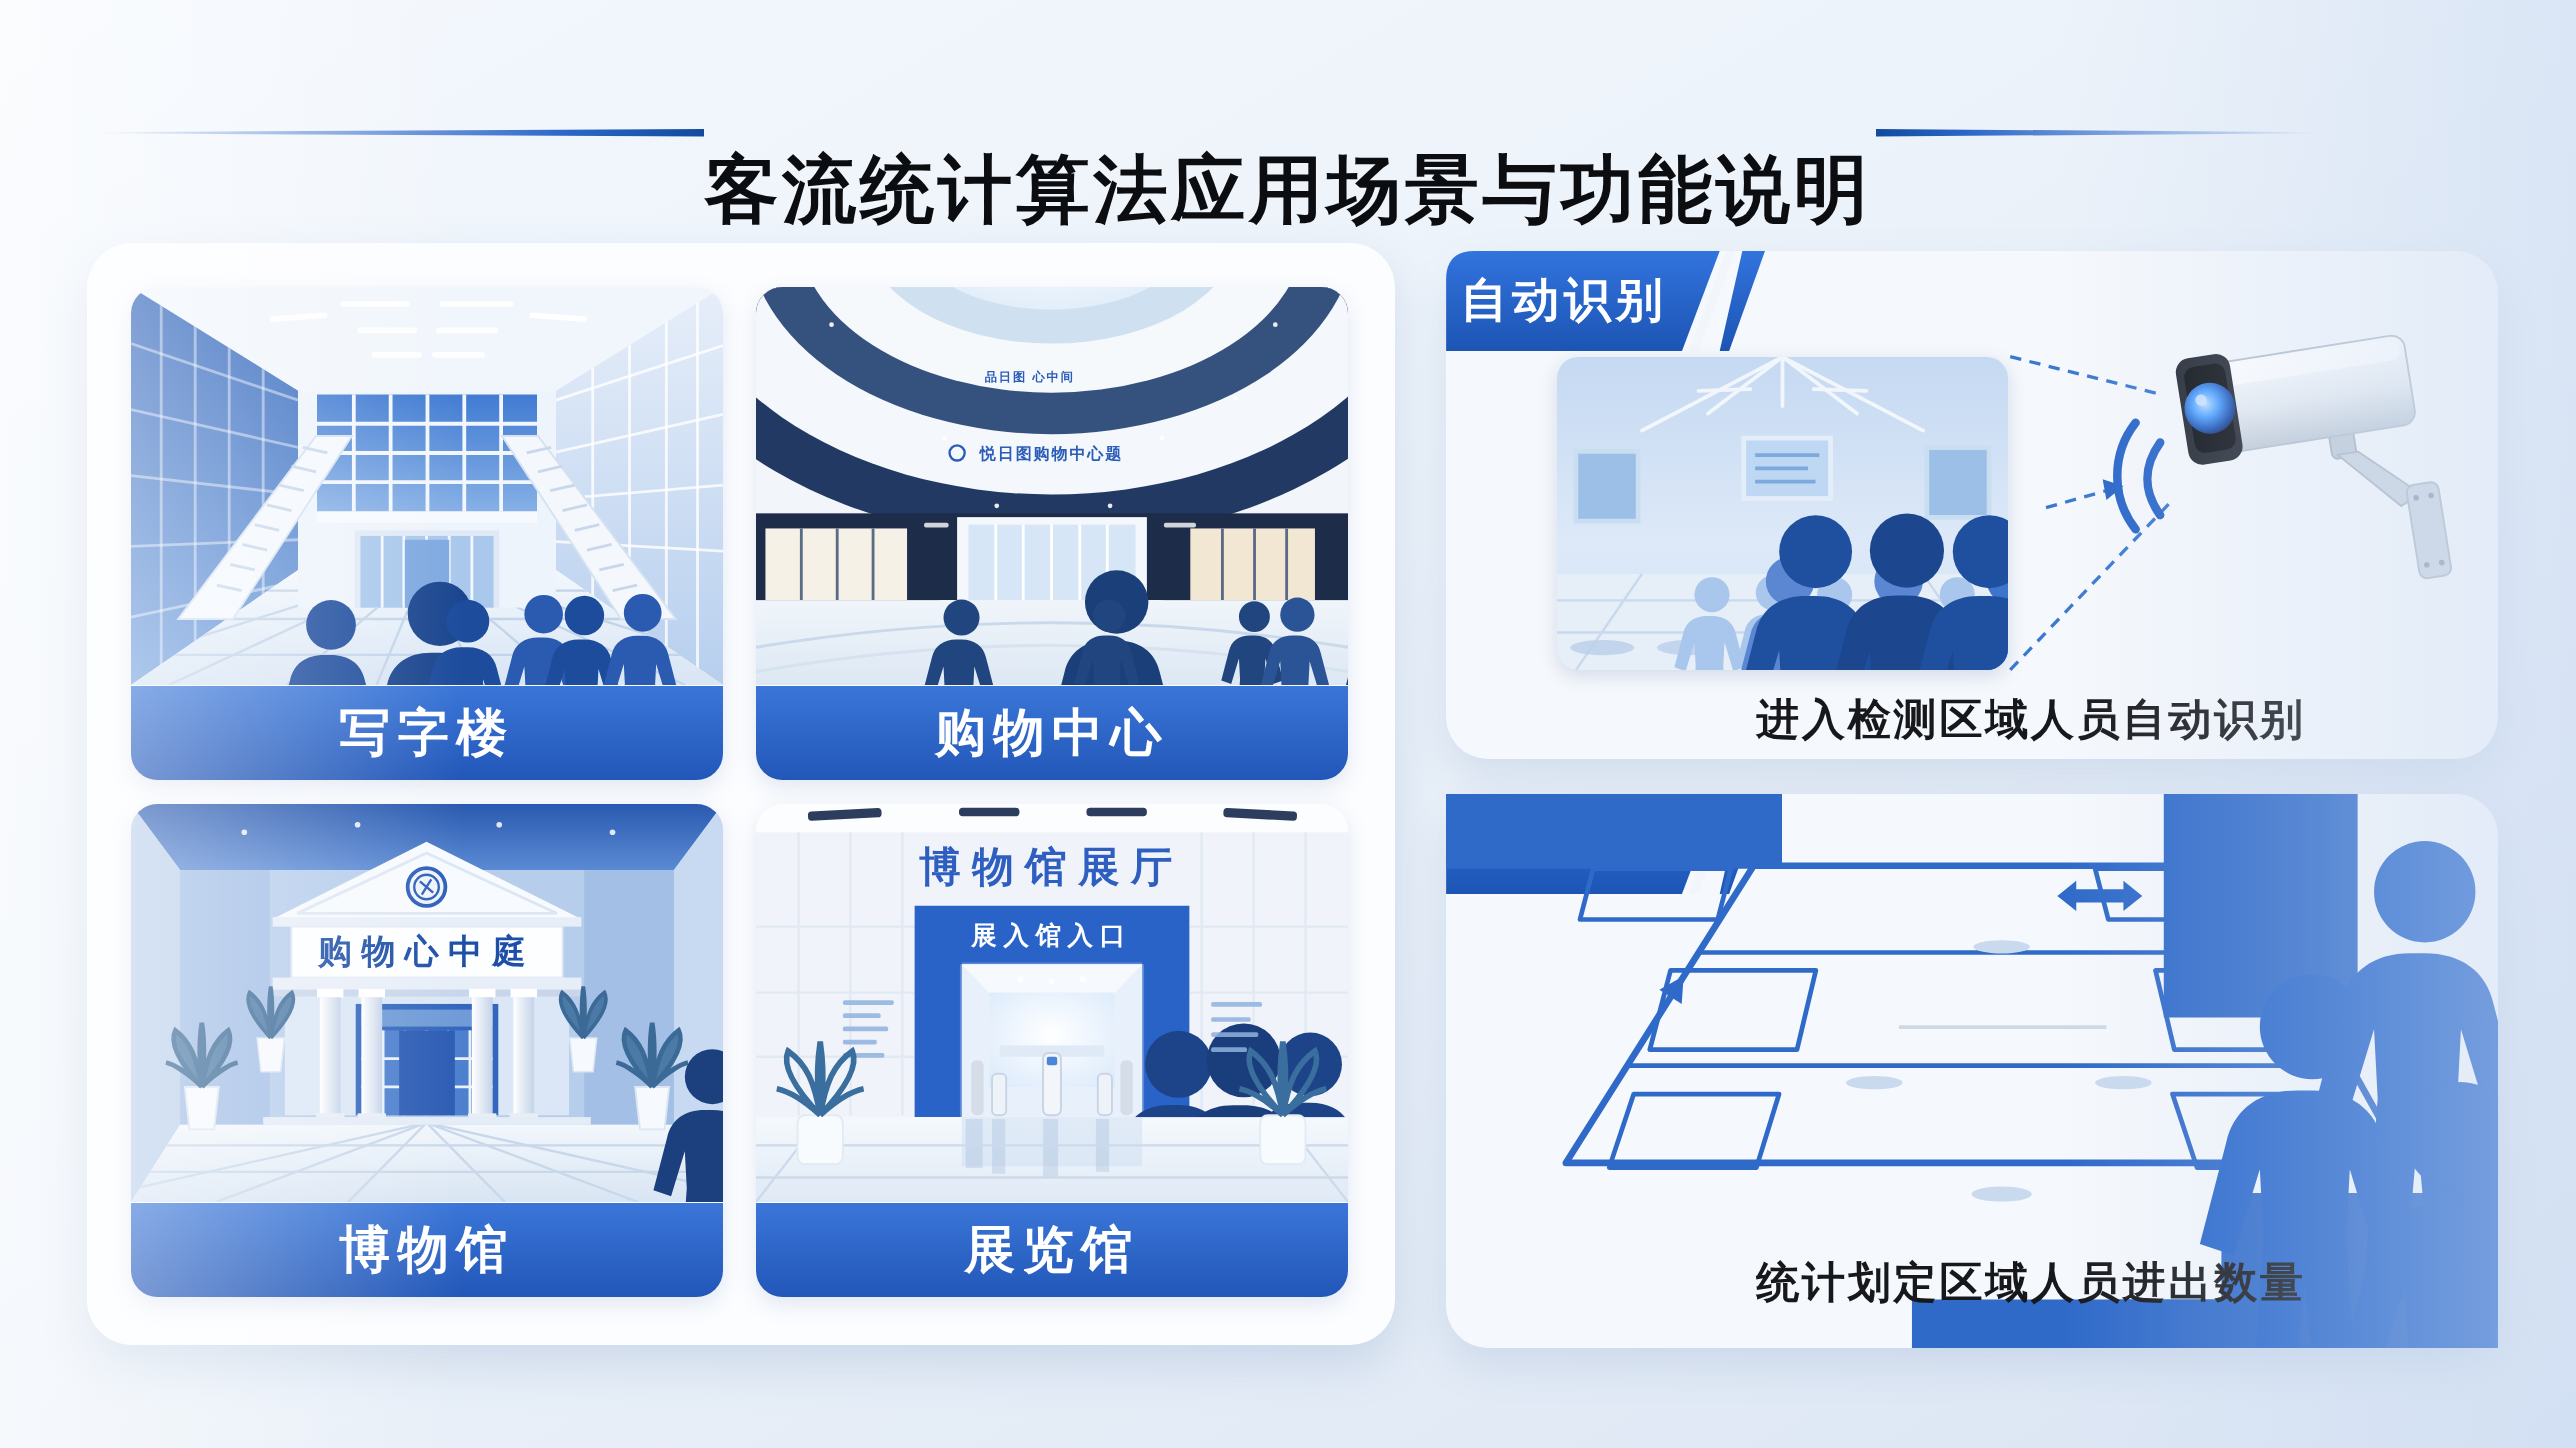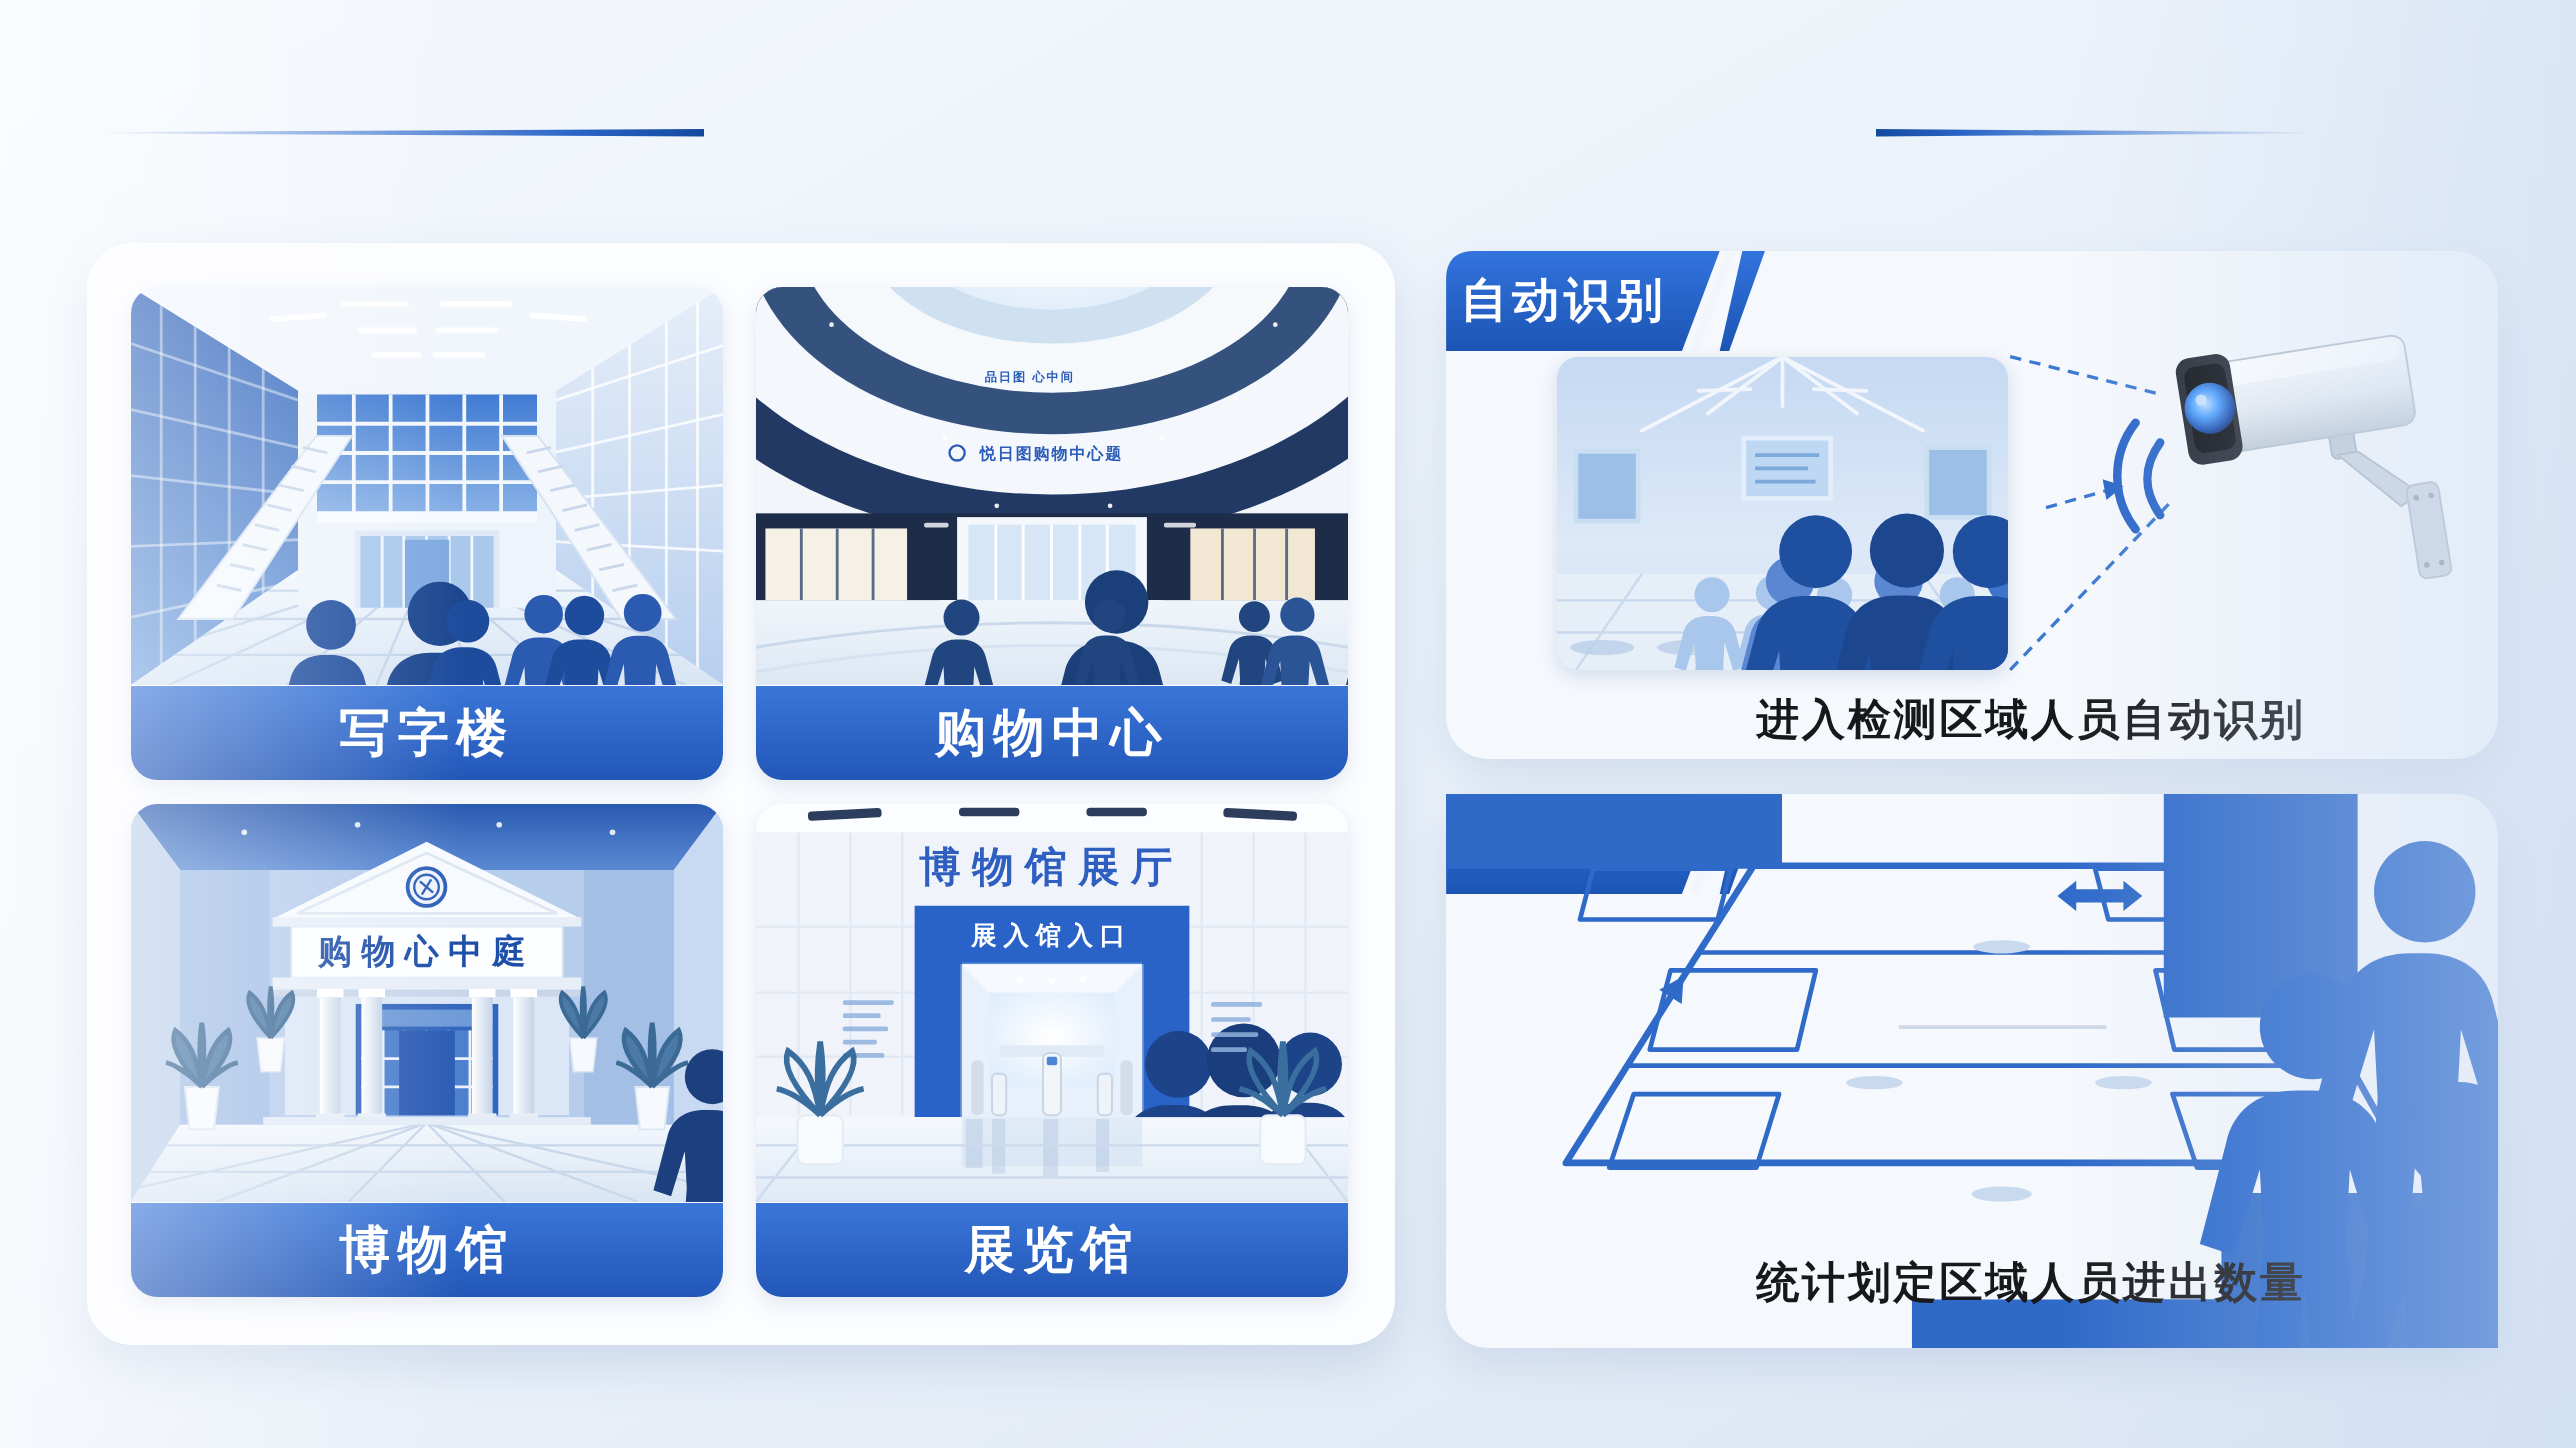--- a/index.html
+++ b/index.html
@@ -63,20 +63,21 @@
     </symbol>
     <symbol id="sym-arrow" viewBox="0 0 70 40">
       <polygon points="0,13 38,13 38,3 70,20 38,37 38,27 0,27"></polygon>
     </symbol>
   </defs>
 </svg>
 
 <div id="canvas">
 
   <div class="title-rule left"></div>
+  <h1 class="page-title">客流统计算法应用场景与功能说明</h1>
   <div class="title-rule right"></div>
 
   <div class="scenario-board">
 
     <div class="scene-card" id="card-office">
       <div class="img">
         <svg viewBox="0 0 627 422" preserveAspectRatio="none">
           <defs>
             <linearGradient id="o-left" x1="0" y1="0" x2="0" y2="1">
                 <stop offset="0" stop-color="#2a5fb8"></stop>

